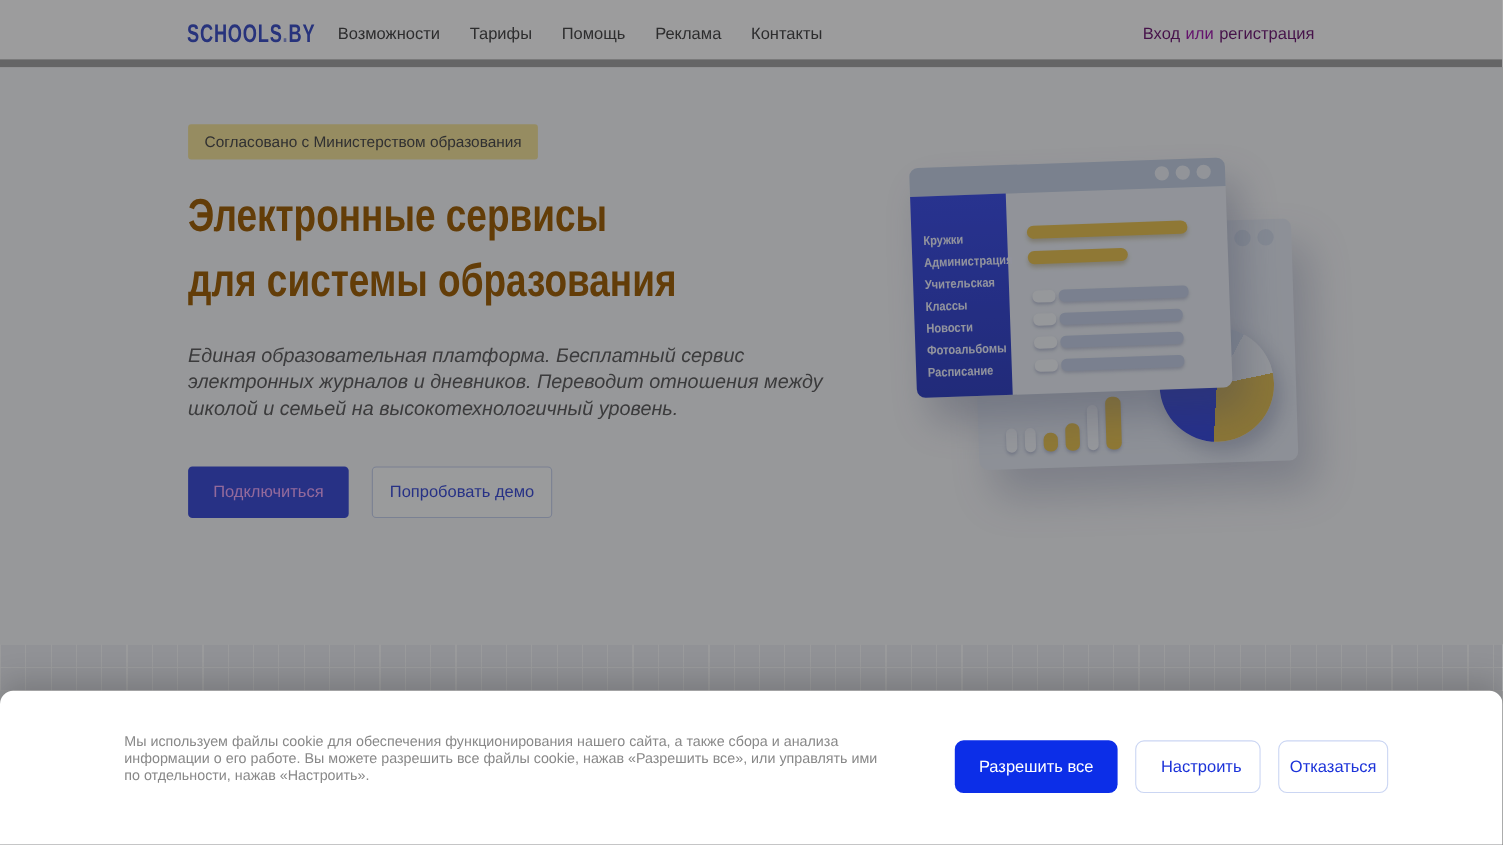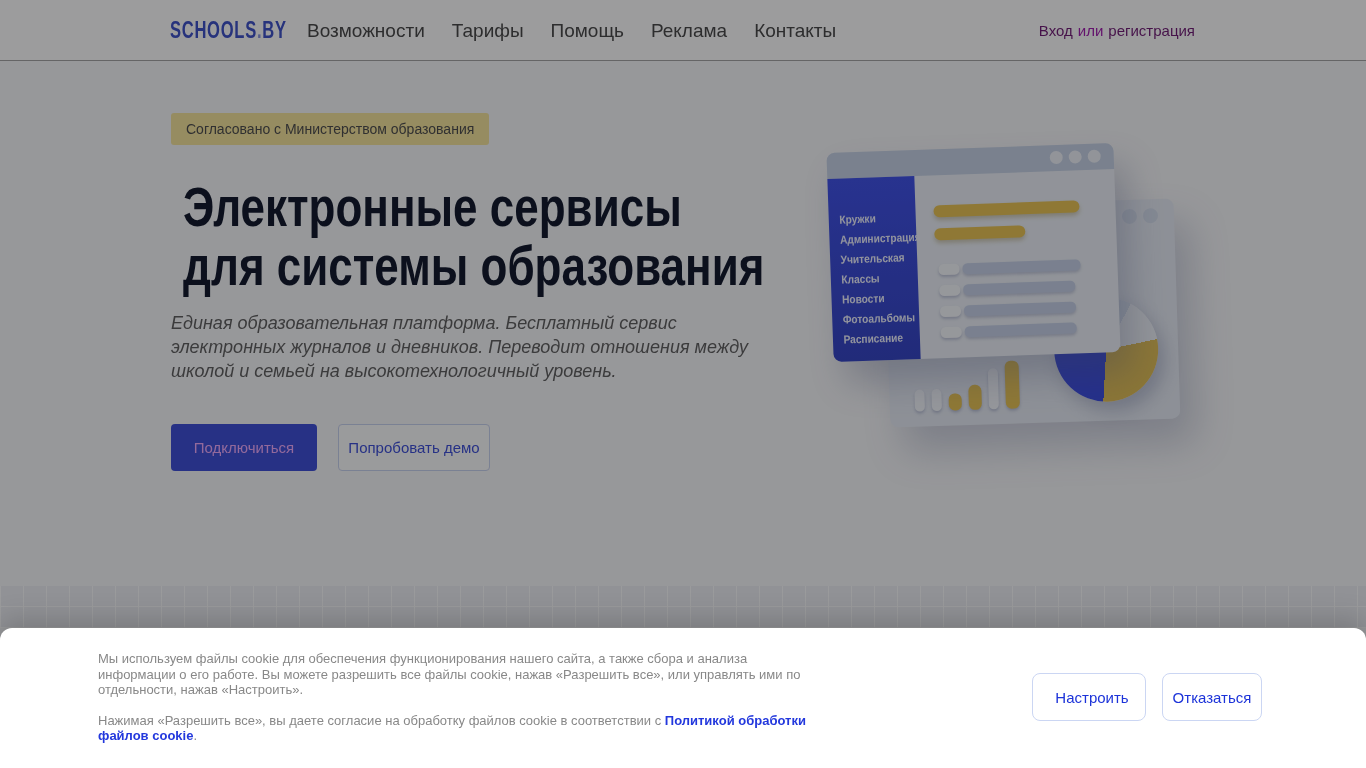--- a/index.html
+++ b/index.html
@@ -1,40 +1,40 @@
 <!DOCTYPE html>
 <html><head>
 <meta charset="utf-8">
 <style>
   html,body{margin:0;padding:0;background:#777;}
   *{box-sizing:border-box;font-family:"Liberation Sans",sans-serif;}
   .screen{position:relative;width:1366px;height:768px;background:#f7f8fa;overflow:hidden;}
 
   
-  .header{position:absolute;top:0;left:0;width:100%;height:61px;background:#ffffff;border-bottom:1px solid #a3a3a3;z-index:10;}
+  .header{position:absolute;top:0;left:0;width:100%;height:61px;background:#ffffff;border-bottom:7px solid #a3a3a3;z-index:10;}
   .logo{position:absolute;left:170px;top:17px;cursor:pointer;}
   .logo-inner{display:inline-block;transform:scaleX(0.72);transform-origin:left center;white-space:nowrap;
     font-size:23px;font-weight:600;letter-spacing:1px;color:#3d50c9;}
   .logo-dot{color:#8a97e0;}
   .nav{position:absolute;left:307px;top:0;height:61px;display:flex;align-items:center;gap:27px;}
-  .nav a{font-size:19px;color:#474747;text-decoration:none;cursor:pointer;}
+  .nav a{font-size:15px;color:#474747;text-decoration:none;cursor:pointer;}
   .auth{position:absolute;right:171px;top:0;height:61px;display:flex;align-items:center;gap:5px;font-size:15px;}
   .auth .link{color:#701a75;cursor:pointer;}
   .auth .sep{color:#a21caf;}
 
   
   .badge{position:absolute;left:171px;top:113px;height:32px;line-height:32px;padding:0 15px;
     background:#f5e49b;border-radius:3px;font-size:14px;color:#4c4c4c;}
-  .title{position:absolute;left:171px;top:166px;margin:12px;font-size:55px;line-height:59px;font-weight:700;color:#0f172a;}
+  .title{position:absolute;left:171px;top:166px;margin:0;font-size:42px;line-height:59px;font-weight:700;color:#a16207;}
   .title span{display:inline-block;transform:scaleX(0.80);transform-origin:left top;white-space:nowrap;}
   .desc{position:absolute;left:171px;top:311px;width:605px;margin:0;font-size:18px;line-height:24px;color:#5e5e5e;font-style:italic;}
   .btn-row{position:absolute;left:171px;top:424px;display:flex;gap:21px;}
   .btn-primary{width:146px;height:47px;background:#3c4ed8;border:none;border-radius:4px;
     color:#f0abfc;font-size:15px;cursor:pointer;}
-  .btn-secondary{width:152px;height:47px;background:rgba(255,255,255,0.65);border:1px solid #c7d2ee;border-radius:4px;
+  .btn-secondary{width:164px;height:47px;background:rgba(255,255,255,0.65);border:1px solid #c7d2ee;border-radius:4px;
     color:#3c4ed8;font-size:15px;cursor:pointer;}
 
   
   .illustration{position:absolute;left:820px;top:130px;width:390px;height:390px;}
   .win{position:absolute;border-radius:8px;}
   .win-back{left:67px;top:73px;width:290px;height:220px;background:#e7ecf5;transform:rotate(-1.8deg);
     box-shadow:14px 24px 38px rgba(90,100,140,0.28);}
   .win-front{left:10px;top:18px;width:287px;height:209px;background:#edf1f8;transform:rotate(-2deg);
     box-shadow:12px 22px 34px rgba(90,100,140,0.30);}
   .dots{position:absolute;display:flex;gap:6px;}
@@ -62,21 +62,21 @@
     background-image:repeating-linear-gradient(90deg,rgba(255,255,255,0.85) 0 1px,transparent 1px 23px),
                      repeating-linear-gradient(0deg,rgba(255,255,255,0.85) 0 1px,transparent 1px 21px);}
 
   
   .dim{position:absolute;inset:0;background:rgba(8,8,10,0.40);z-index:40;}
 
   
   .cookie{position:absolute;left:0;bottom:0;width:100%;height:140px;background:#ffffff;
     border-radius:12px 12px 0 0;box-shadow:0 -8px 28px rgba(0,0,0,0.18);z-index:50;}
   .cookie-text{position:absolute;left:98px;top:23px;width:715px;font-size:13px;line-height:15.5px;color:#888888;}
-  .cookie-text p{margin:0;}
+  .cookie-text p{margin:15px;}
   .cookie-text p + p{margin-top:15px;}
   .cookie-link{color:#2338dd;font-weight:700;cursor:pointer;}
   .cookie-btns{position:absolute;right:104px;top:45px;display:flex;gap:16px;}
   .cookie-btns button{height:48px;border-radius:8px;font-size:15px;cursor:pointer;}
   .btn-allow{width:148px;background:#0c2ee8;border:none;color:#ffffff;}
   .btn-outline{background:#ffffff;border:1px solid #cbd6f3;color:#1c33d9;}
   .btn-config{width:114px;padding-left:12px;}
   .btn-decline{width:100px;}
 </style>
 </head>
@@ -160,21 +160,21 @@
     </div>
   </div>
 
   <div class="grid-band"></div>
 
   <div class="dim"></div>
 
   <div class="cookie">
     <div class="cookie-text">
       <p>Мы используем файлы cookie для обеспечения функционирования нашего сайта, а также сбора и анализа информации о его работе. Вы можете разрешить все файлы cookie, нажав «Разрешить все», или управлять ими по отдельности, нажав «Настроить».</p>
-      <p><span>Нажимая «Разрешить все», вы даете согласие на обработку файлов cookie в соответствии с </span><span class="cookie-link">Политикой обработки файлов cookie</span><span>.</span></p>
     </div>
     <div class="cookie-btns">
+      <button class="btn-allow">Разрешить все</button>
       <button class="btn-outline btn-config">Настроить</button>
       <button class="btn-outline btn-decline">Отказаться</button>
     </div>
   </div>
 
 </div>
 
 </body></html>

